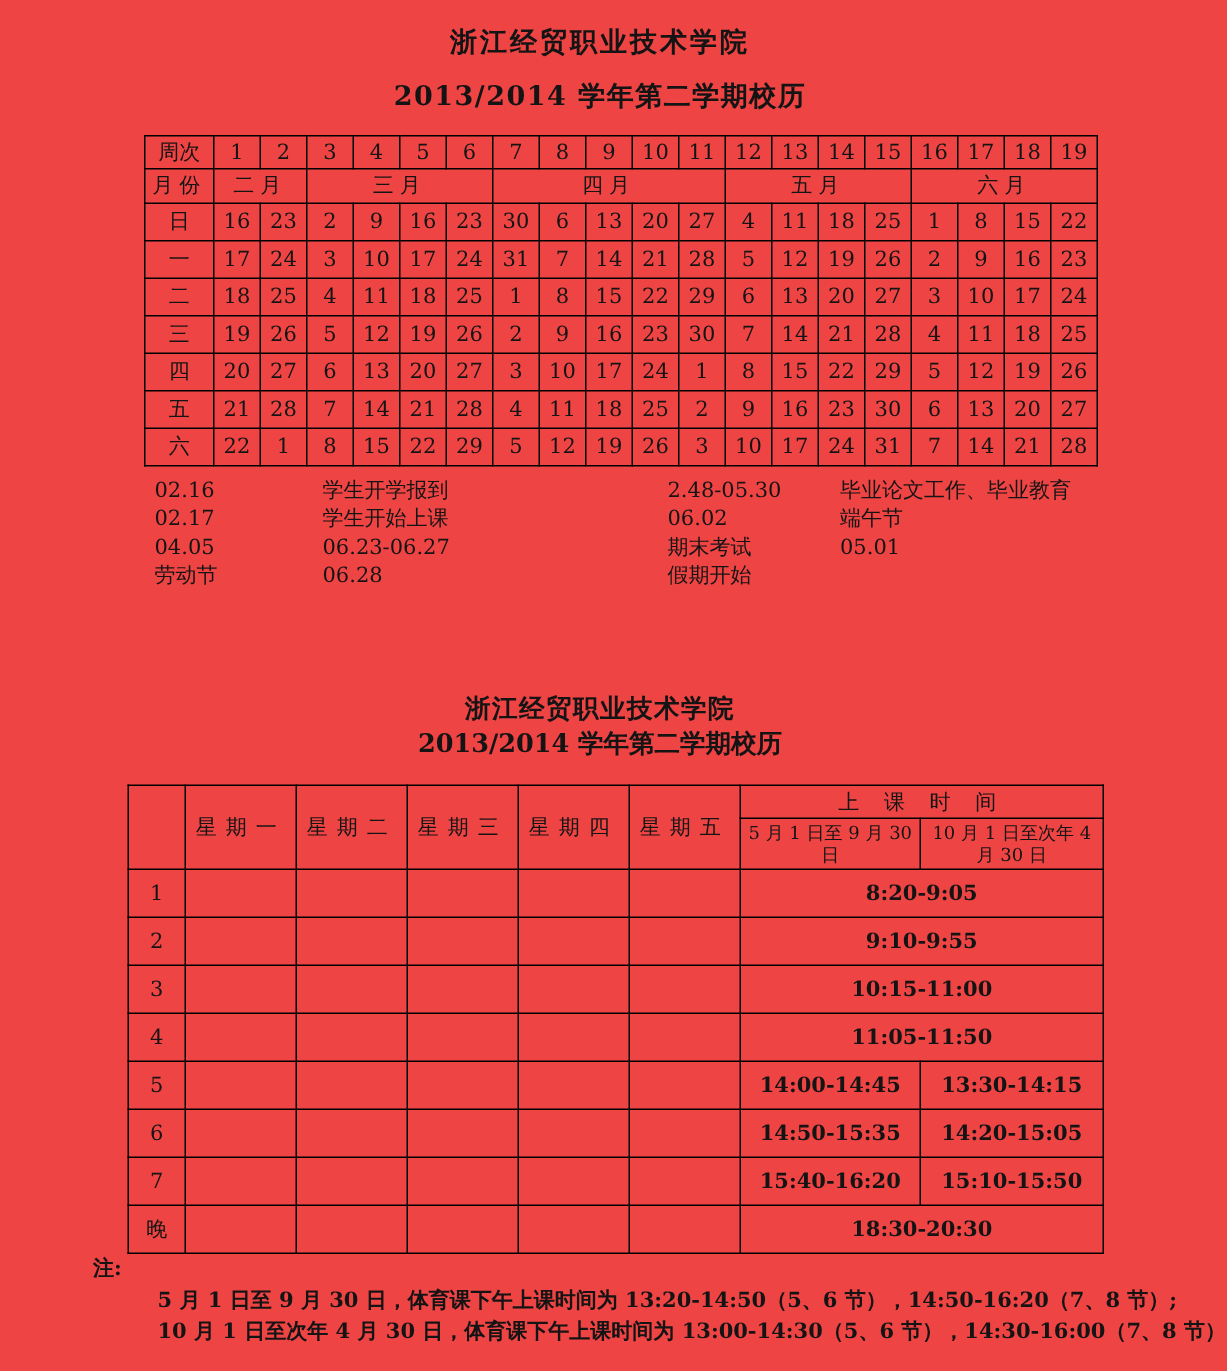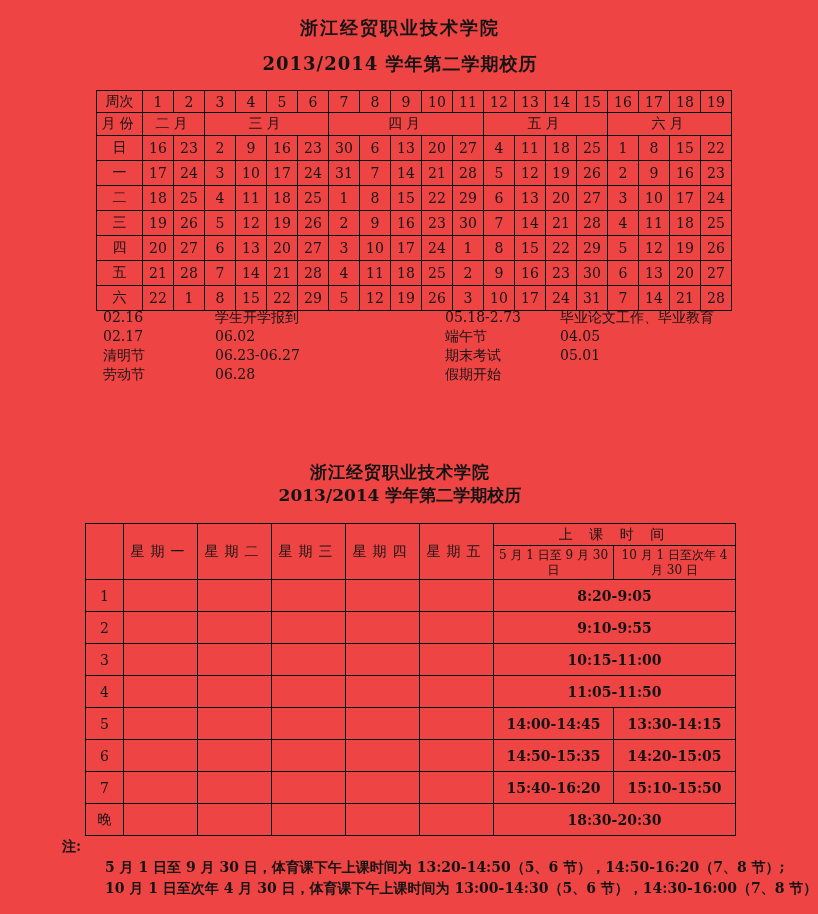--- a/index.html
+++ b/index.html
@@ -49,21 +49,21 @@
   #calendar col.c-lbl { width: 46px; }
   #calendar col.c-d   { width: 31px; }
   #calendar tr.hdr-row  td { height: 22px; }
   #calendar tr.mon-row  td { height: 23px; letter-spacing: 4px; font-family: Liberation Mono, monospace; }
   #calendar tr.date-row td { height: 25px; }
 
   
   #events {
     position: absolute;
     left: 103px;
-    top: 308px;
+    top: 318px;
     display: grid;
     grid-template-columns: 112px 230px 115px auto;
     font-size: 14px;
     line-height: 19px;
     white-space: nowrap;
   }
 
   
   #timetable {
     position: absolute;
@@ -316,29 +316,29 @@
           <td>14</td>
           <td>21</td>
           <td>28</td>
         </tr>
       </tbody>
   </table>
 
   <div id="events">
     <span>02.16</span>
     <span>学生开学报到</span>
-    <span>05.18-2.73</span>
+    <span>2.48-05.30</span>
     <span>毕业论文工作、毕业教育</span>
 
     <span>02.17</span>
+    <span>学生开始上课</span>
     <span>06.02</span>
     <span>端午节</span>
 
     <span>04.05</span>
-    <span>清明节</span>
     <span>06.23-06.27</span>
     <span>期末考试</span>
 
     <span>05.01</span>
     <span>劳动节</span>
     <span>06.28</span>
     <span>假期开始</span>
   </div>
 
   <div id="title3" class="doc-title">浙江经贸职业技术学院</div>

